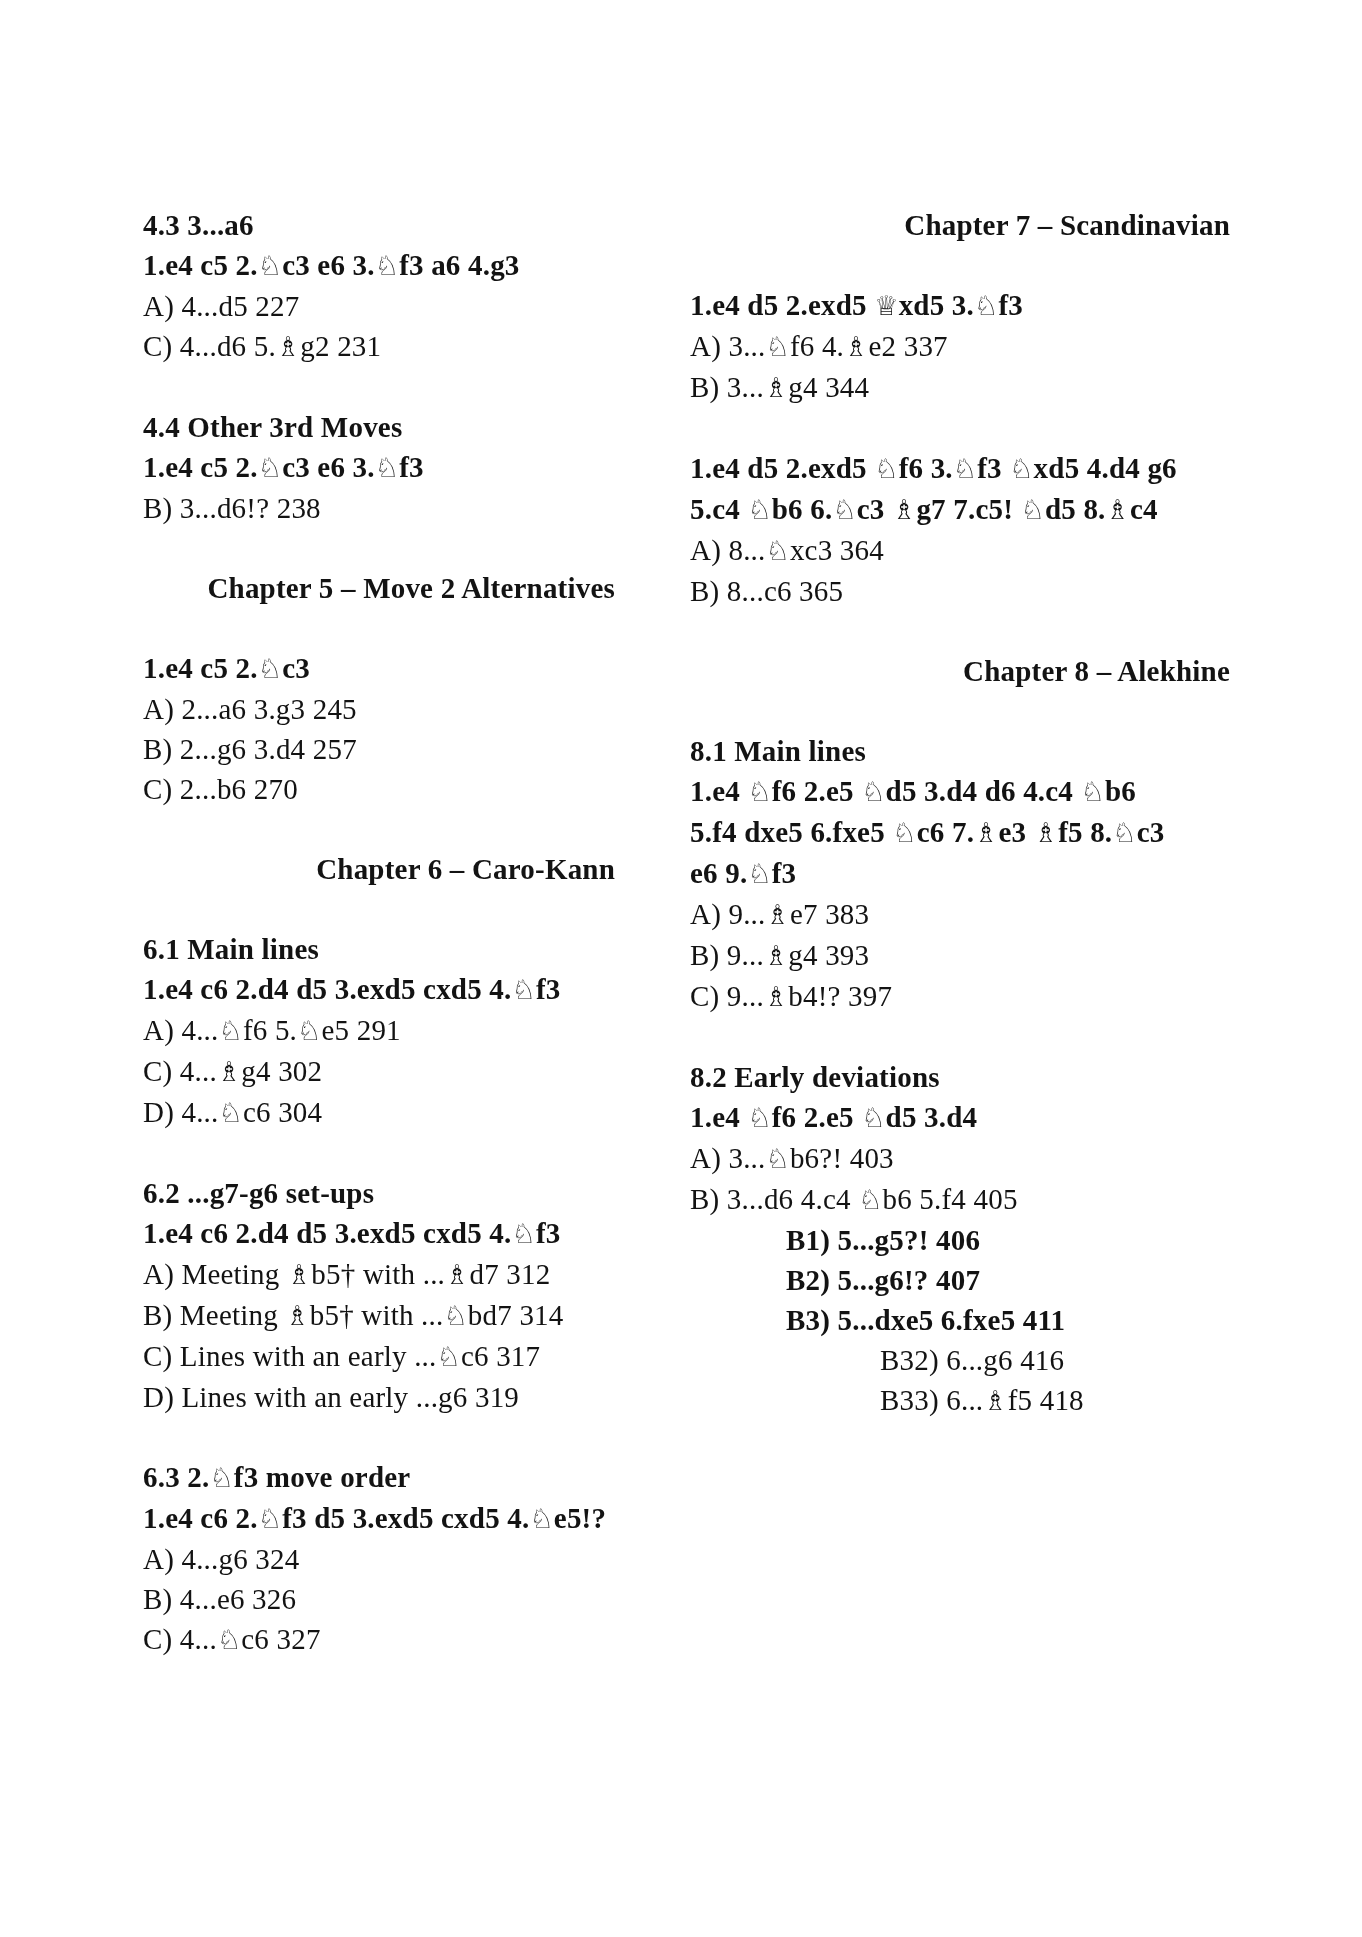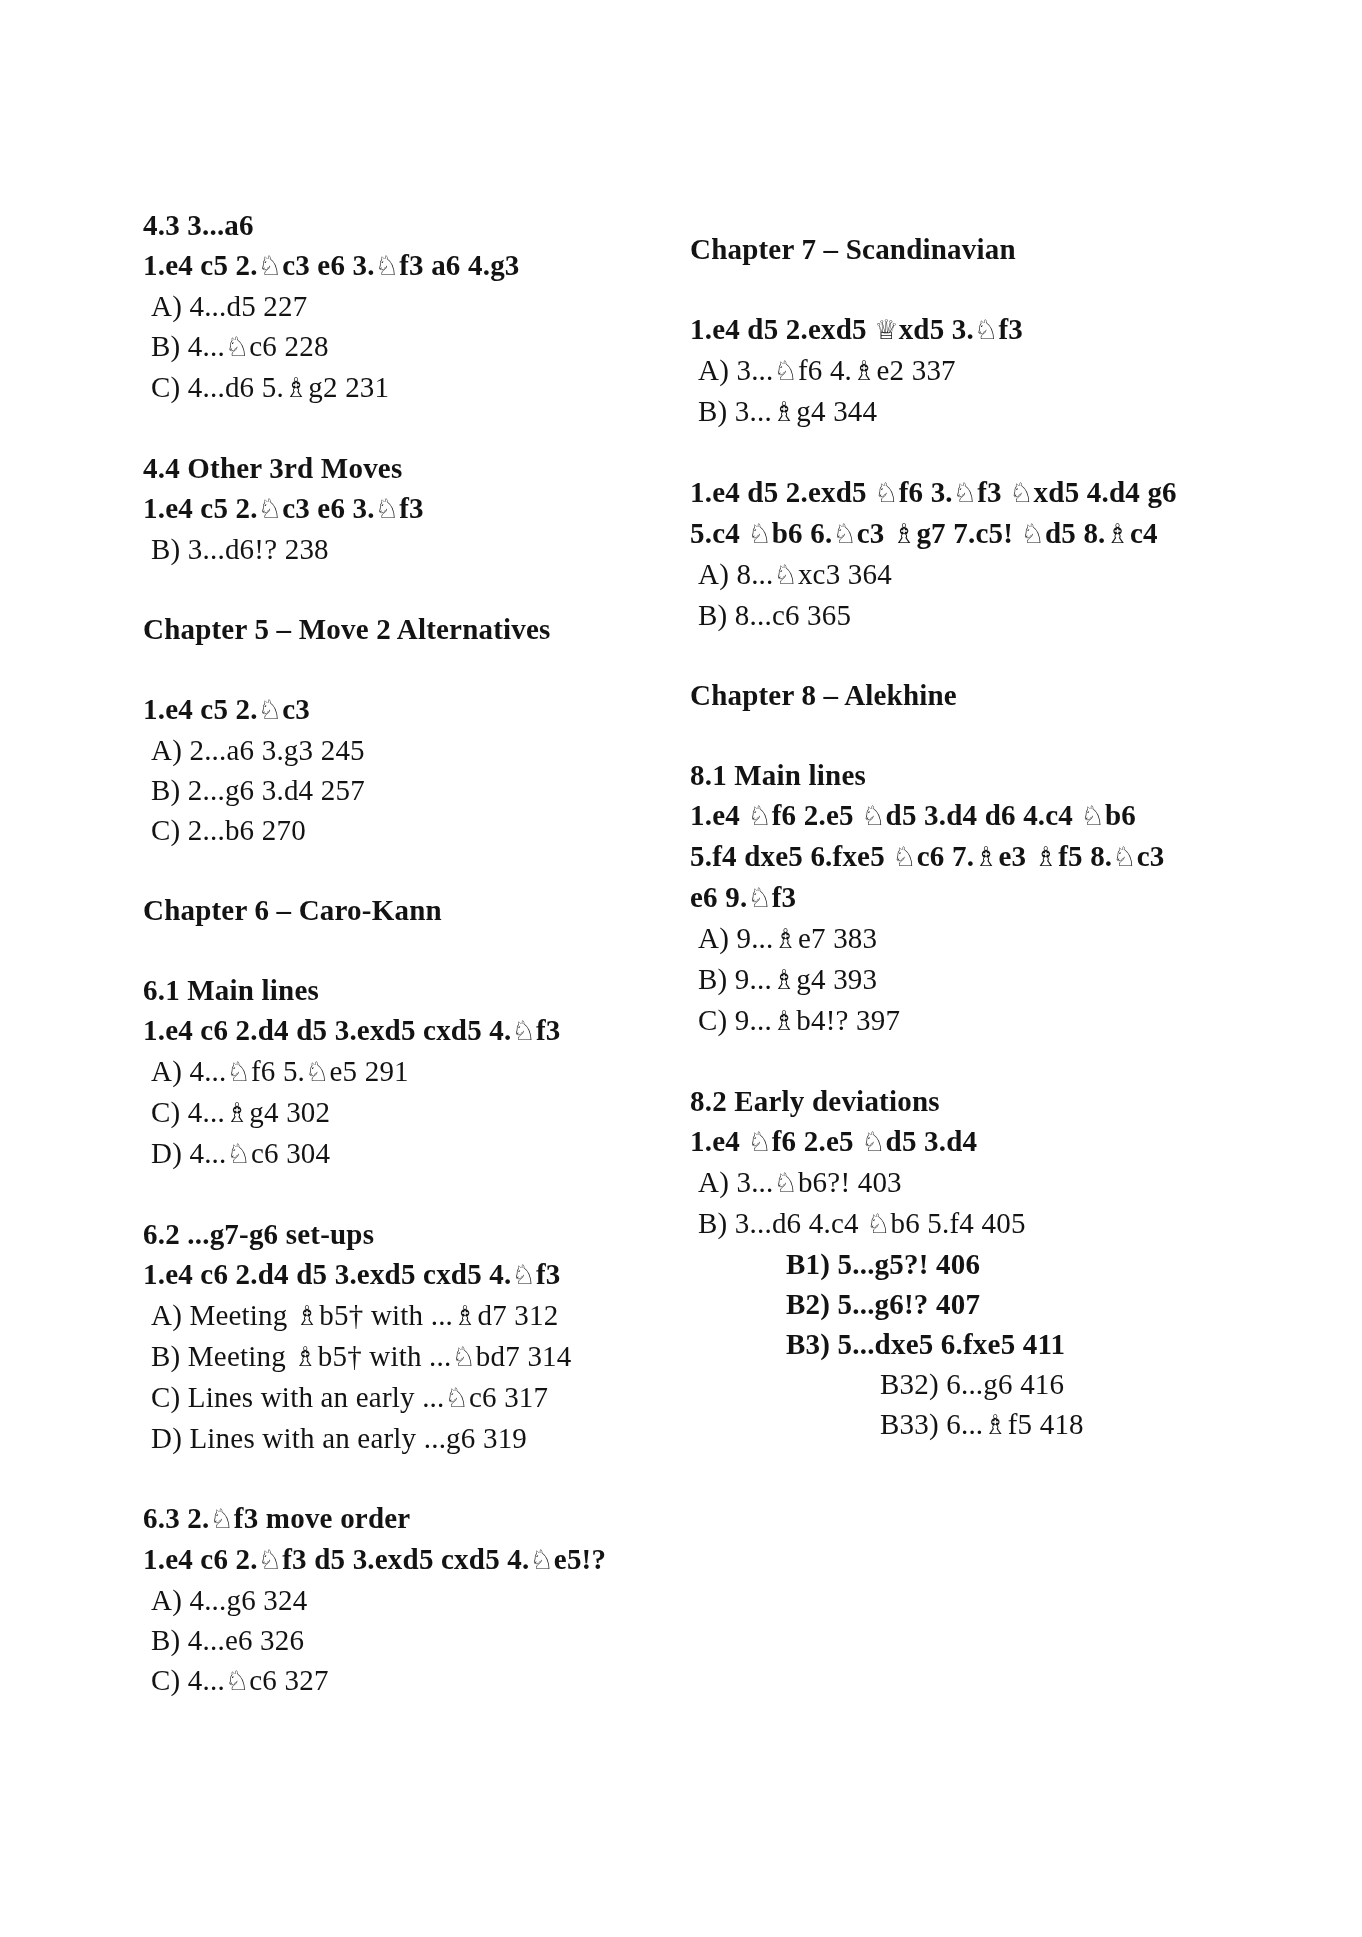--- a/index.html
+++ b/index.html
@@ -34,46 +34,44 @@
   }
   .block { margin-bottom: 40px; }
   .line {
     font-size: 29px;
     line-height: 40px;
     white-space: nowrap;
     letter-spacing: 0.2px;
   }
   .chapter {
     font-weight: 700;
-    text-align: left;
+    text-align: right;
     white-space: nowrap;
-    margin-top: 24px;
   }
   .heading { font-weight: 700; }
   .moves   { font-weight: 700; }
-  .item    { font-weight: 400; margin-left: 8px; }
+  .item    { font-weight: 400; }
   .item1   { font-weight: 700; padding-left: 96px; }
   .item2   { font-weight: 400; padding-left: 190px; }
   .fig {
     font-family: "DejaVu Sans", sans-serif;
     font-size: 0.93em;
     font-weight: 400;
   }
   .moves .fig, .heading .fig, .chapter .fig { font-weight: 400; }
 </style>
 </head>
 <body>
 
 <div class="page">
   <div class="col col-left">
       <div class="block">
         <div class="line heading">4.3 3...a6</div>
         <div class="line moves">1.e4 c5 2.<span class="fig">♘</span>c3 e6 3.<span class="fig">♘</span>f3 a6 4.g3</div>
         <div class="line item">A) 4...d5 227</div>
-        <div class="line item">B) 4...<span class="fig">♘</span>c6 228</div>
         <div class="line item">C) 4...d6 5.<span class="fig">♗</span>g2 231</div>
       </div>
       <div class="block">
         <div class="line heading">4.4 Other 3rd Moves</div>
         <div class="line moves">1.e4 c5 2.<span class="fig">♘</span>c3 e6 3.<span class="fig">♘</span>f3</div>
         <div class="line item">B) 3...d6!? 238</div>
       </div>
       <div class="block">
         <div class="line chapter">Chapter 5 – Move 2 Alternatives</div>
       </div>

